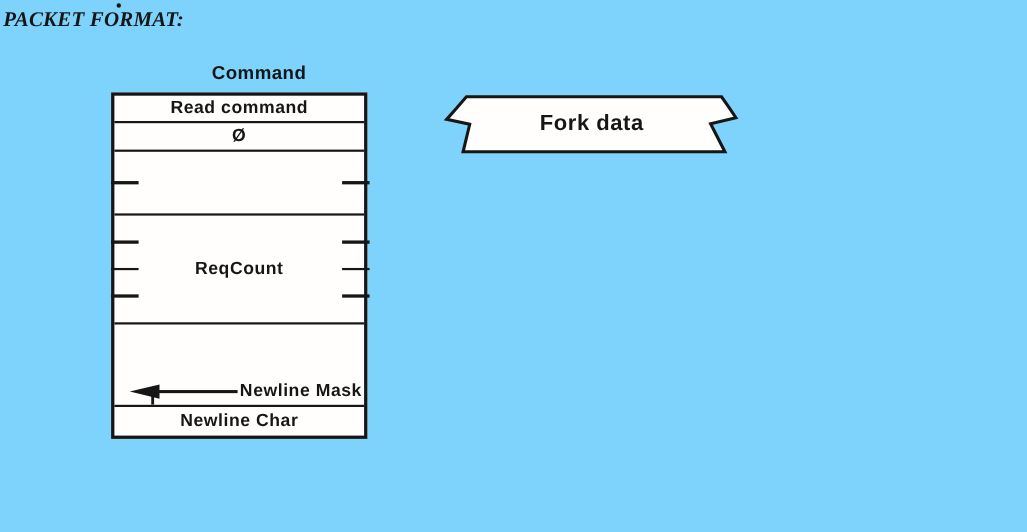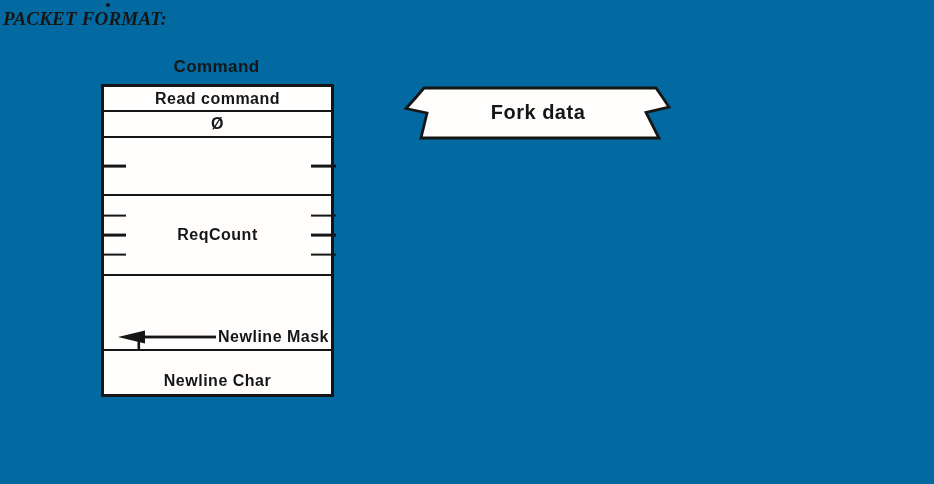--- a/index.html
+++ b/index.html
@@ -1,45 +1,45 @@
 <!DOCTYPE html>
 <html><head>
 <meta charset="utf-8">
 <style>
   html,body{margin:0;padding:0;background:#ffffff;}
   .page{
-    position:relative;width:934px;height:484px;background:#0369a1;
+    position:relative;width:934px;height:484px;background:#7dd3fc;
     font-family:"Liberation Sans",sans-serif;color:#161616;overflow:hidden;
   }
   .title{
     position:absolute;left:3px;top:8px;
     font-family:"Liberation Serif",serif;font-style:italic;font-weight:bold;
     font-size:19px;letter-spacing:0.2px;white-space:nowrap;
   }
   .stray-dot{
     position:absolute;left:106px;top:3px;width:4px;height:4px;
     background:#161616;border-radius:50%;
   }
   .hdr{
     position:absolute;top:57px;font-weight:bold;font-size:17px;
     letter-spacing:0.4px;text-align:center;white-space:nowrap;
   }
-  .hdr-cmd{left:100px;width:233px;}
+  .hdr-cmd{left:119px;width:233px;}
   .hdr-reply{left:424px;width:233px;}
   .cmdbox{
     position:absolute;left:101px;top:84px;width:233px;
     border:3px solid #161616;box-sizing:border-box;background:#fffefd;
   }
   .row{
     position:relative;box-sizing:border-box;
     border-bottom:2px solid #161616;
     display:flex;align-items:center;justify-content:center;
     font-weight:bold;font-size:16px;letter-spacing:0.5px;
   }
-  .row.last{border-bottom:none;margin-top:17px;}
+  .row.last{border-bottom:none;}
   .lbl{white-space:nowrap;}
   .tick{
     position:absolute;height:2.8px;width:25px;background:#161616;
     transform:translateY(-50%);
   }
   .tick.tl{left:-3px;}
   .tick.tr{right:-5px;}
   .row-arrow{justify-content:flex-end;padding-right:2px;margin-top:48px;}
   .arrow-svg{position:absolute;left:0;top:0;width:100%;height:100%;}
   .replybox{position:absolute;left:403px;top:82px;}
@@ -67,21 +67,21 @@
     <div class="row" style="height:26px">
       <span class="lbl">Ø</span>
     </div>
 
     <div class="row" style="height:58px">
       <i class="tick tl" style="top:50%"></i>
       <i class="tick tr" style="top:50%"></i>
     </div>
 
 
-    <div class="row" style="height:80px">
+    <div class="row" style="height:99px">
       <i class="tick tl" style="top:25%"></i>
       <i class="tick tl" style="top:50%"></i>
       <i class="tick tl" style="top:75%"></i>
       <i class="tick tr" style="top:25%"></i>
       <i class="tick tr" style="top:50%"></i>
       <i class="tick tr" style="top:75%"></i>
       <span class="lbl">ReqCount</span>
     </div>
 
     <div class="row row-arrow" style="height:27px">

